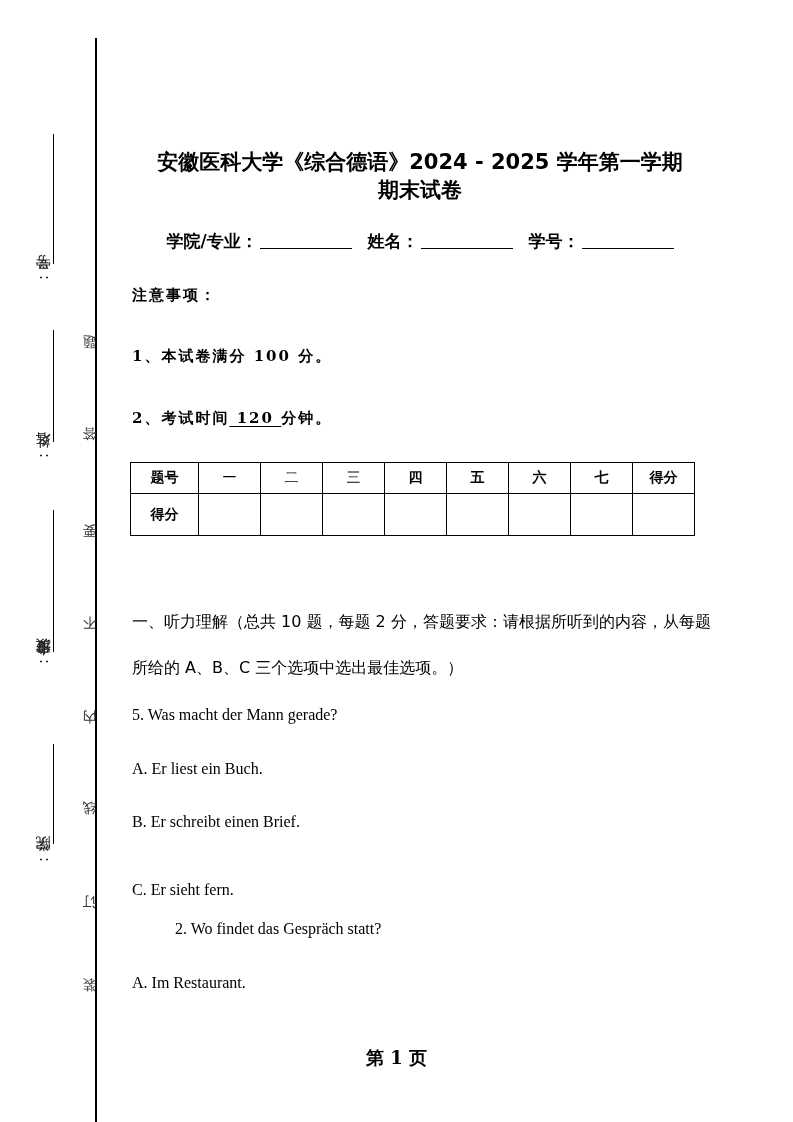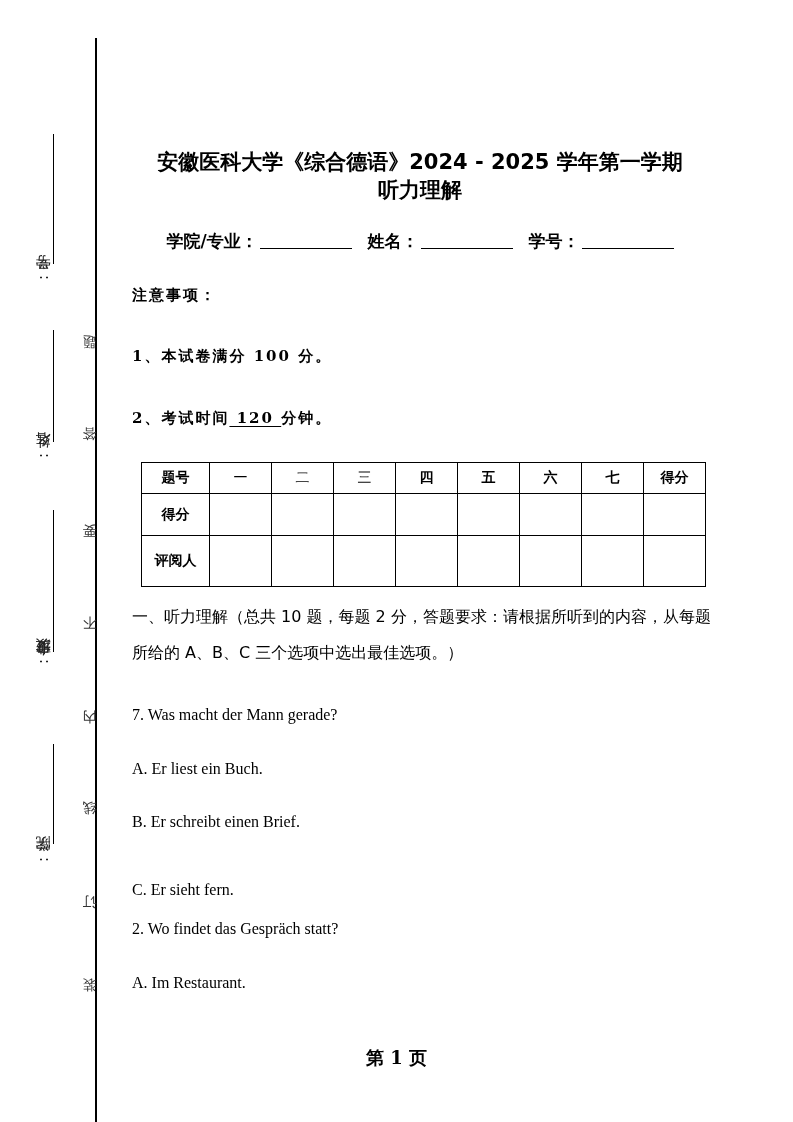--- a/index.html
+++ b/index.html
@@ -27,30 +27,30 @@
     }
     .info-line {
       left: 120px; width: 600px; top: 230px; text-align: center;
       font-family: "DejaVu Sans", sans-serif; font-weight: bold; font-size: 17px;
     }
     .info-line .blank { display: inline-block; width: 92px; border-bottom: 1px solid #000; margin: 0 10px 0 2px; height: 14px; vertical-align: -2px; }
     .body-text { left: 132px; font-size: 15px; letter-spacing: 2px; font-weight: bold; }
     .underline { text-decoration: underline; text-underline-offset: 3px; text-align: center; }
     
     table.score {
-      position: absolute; left: 141px; top: 462px; border-collapse: collapse;
+      position: absolute; left: 130px; top: 462px; border-collapse: collapse;
       font-family: "DejaVu Sans", sans-serif; font-size: 14px;
     }
     table.score td {
       border: 1px solid #000; text-align: center; padding: 0;
     }
     table.score td.hdr { font-weight: bold; }
     .section-head {
       left: 132px; width: 580px; font-family: "DejaVu Sans", sans-serif; font-size: 16px;
-      line-height: 36px; top: 599px;
+      line-height: 46px; top: 599px;
     }
     .q { left: 132px; font-family: "Liberation Serif", serif; font-size: 16px; }
     .footer {
       left: 0; width: 793px; top: 1046px; text-align: center;
       font-family: "DejaVu Serif", serif; font-weight: bold; font-size: 18px;
     }
   </style>
 </head>
 <body>
 
@@ -68,21 +68,21 @@
 <div class="seal" style="top:360px;">题</div>
 <div class="seal" style="top:452px;">答</div>
 <div class="seal" style="top:548px;">要</div>
 <div class="seal" style="top:640px;">不</div>
 <div class="seal" style="top:735px;">内</div>
 <div class="seal" style="top:826px;">线</div>
 <div class="seal" style="top:920px;">订</div>
 <div class="seal" style="top:1003px;">装</div>
 
 <div class="abs title" style="top:120px;margin-top:28px;">安徽医科大学《综合德语》2024 - 2025 学年第一学期</div>
-<div class="abs title" style="top:176px;">听力理解</div>
+<div class="abs title" style="top:176px;">期末试卷</div>
 
 <div class="abs info-line">
   <span>学院/专业：</span><span class="blank"></span>
   <span>姓名：</span><span class="blank"></span>
   <span>学号：</span><span class="blank" style="margin-right:0"></span>
 </div>
 
 <div class="abs body-text" style="top:286px;font-family:'DejaVu Sans',sans-serif;">注意事项：</div>
 <div class="abs body-text" style="top:347px;">
   <span>1、本试卷满分 100 分。</span>
@@ -108,36 +108,25 @@
     <td class="hdr">得分</td>
     <td></td>
     <td></td>
     <td></td>
     <td></td>
     <td></td>
     <td></td>
     <td></td>
     <td></td>
   </tr>
-  <tr style="height:51px;">
-    <td class="hdr">评阅人</td>
-    <td></td>
-    <td></td>
-    <td></td>
-    <td></td>
-    <td></td>
-    <td></td>
-    <td></td>
-    <td></td>
-  </tr>
 </tbody>
   </table>
 
 <div class="abs section-head">一、听力理解（总共 10 题，每题 2 分，答题要求：请根据所听到的内容，从每题所给的 A、B、C 三个选项中选出最佳选项。）</div>
 
-<div class="abs q" style="top:706px;">7. Was macht der Mann gerade?</div>
+<div class="abs q" style="top:706px;">5. Was macht der Mann gerade?</div>
 <div class="abs q" style="top:760px;">A. Er liest ein Buch.</div>
 <div class="abs q" style="top:813px;">B. Er schreibt einen Brief.</div>
 <div class="abs q" style="top:881px;">C. Er sieht fern.</div>
-<div class="abs q" style="top:920px;">2. Wo findet das Gespräch statt?</div>
+<div class="abs q" style="top:920px;margin-left:43px;">2. Wo findet das Gespräch statt?</div>
 <div class="abs q" style="top:974px;">A. Im Restaurant.</div>
 
 <div class="abs footer">第 1 页</div>
 
 </body></html>

